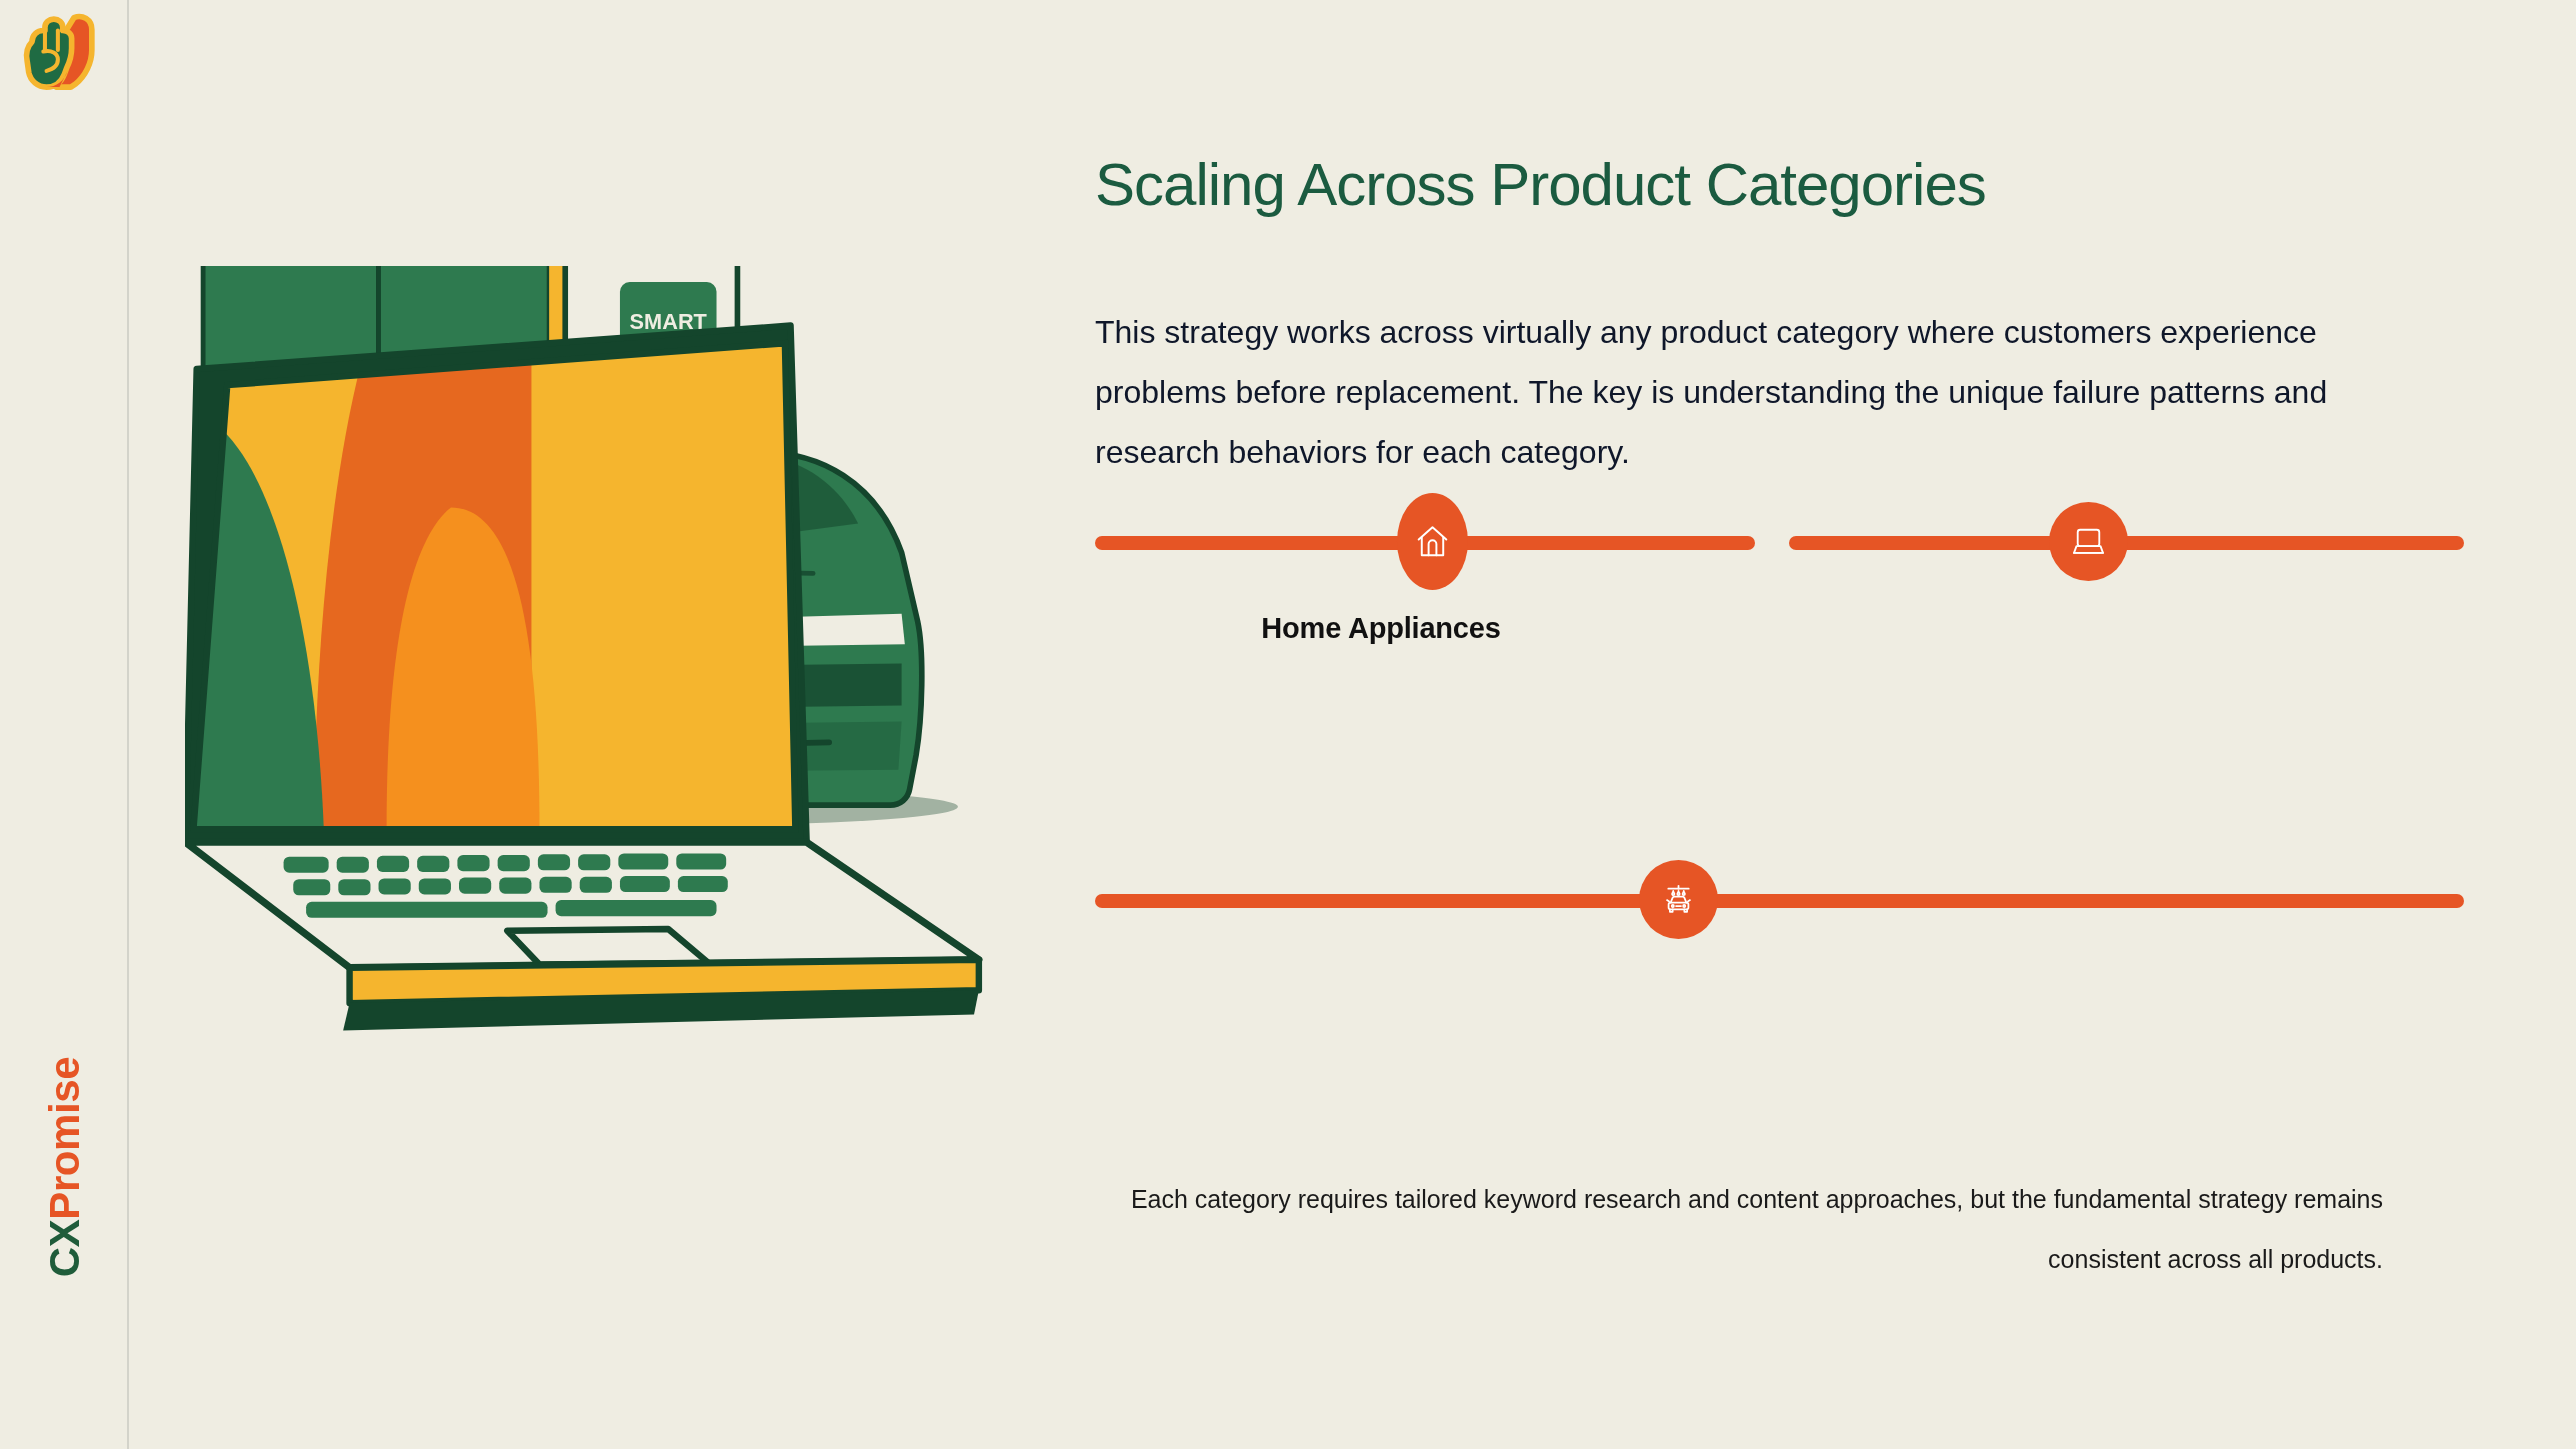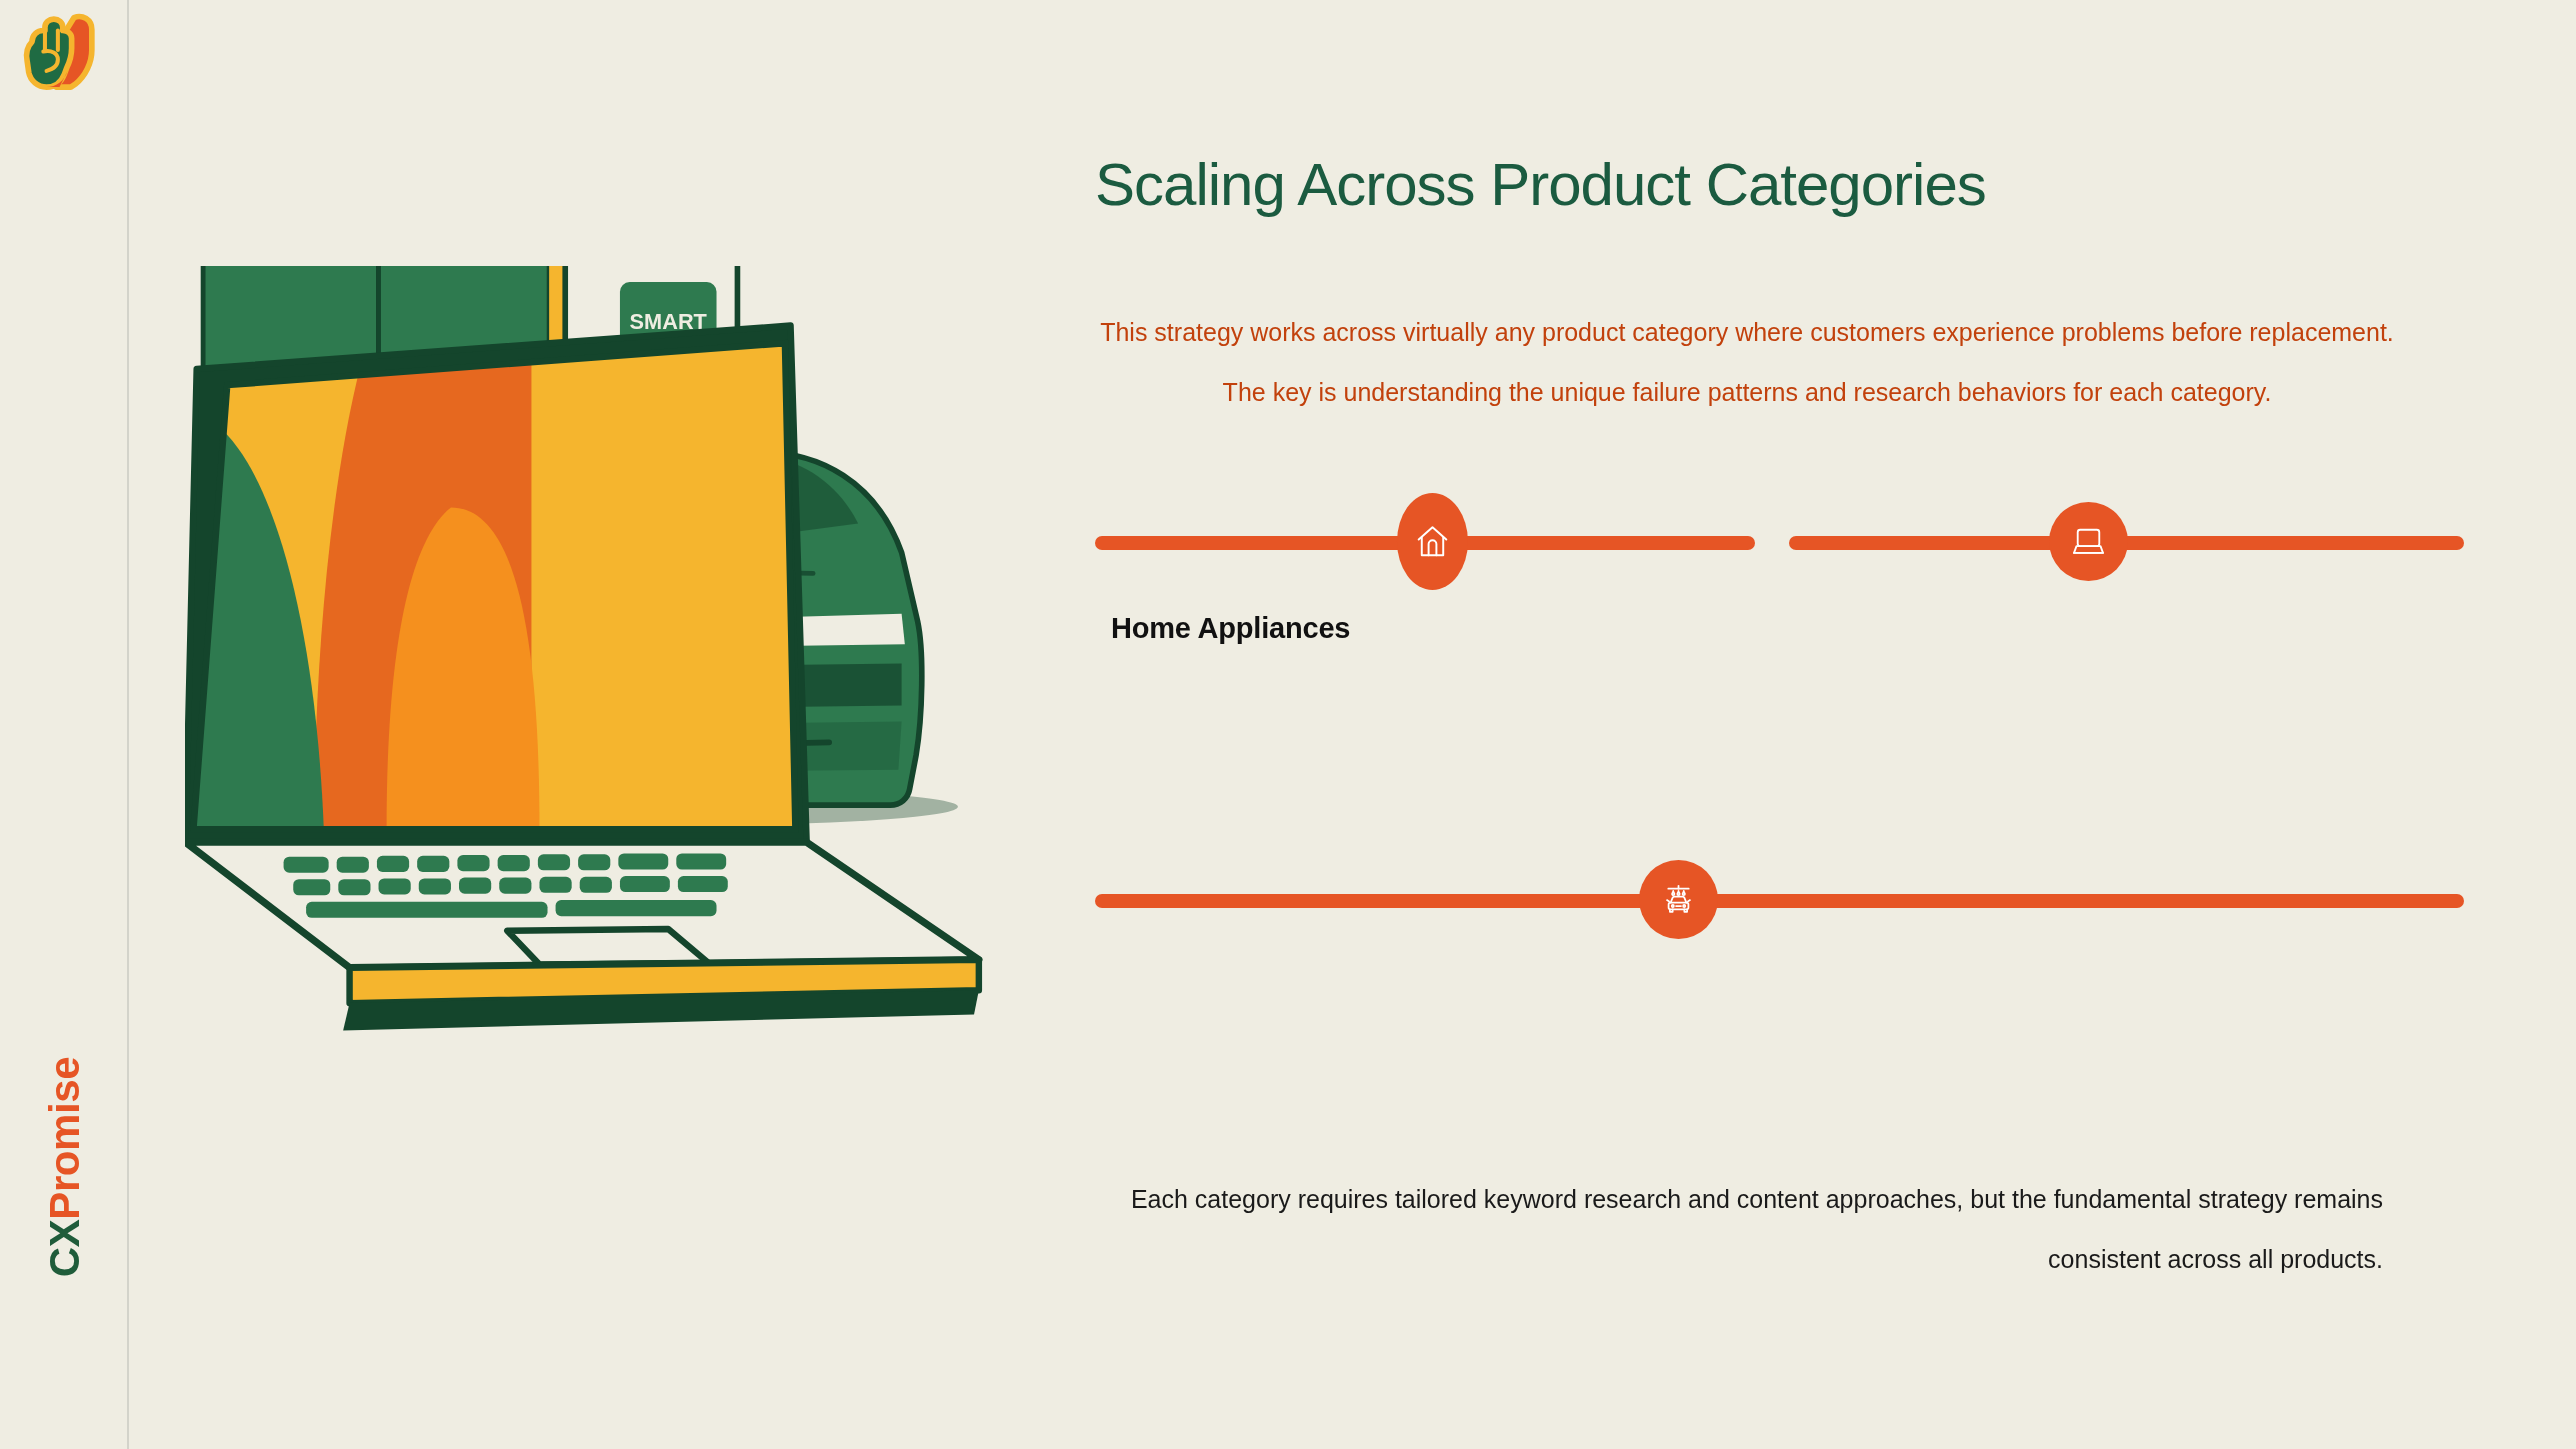--- a/index.html
+++ b/index.html
@@ -63,24 +63,23 @@
     font-size: 60px;
     font-weight: 400;
     color: #1B5B40;
     letter-spacing: -1px;
     line-height: 1.0;
     white-space: nowrap;
   }
   .intro {
     position: absolute; left: 0; top: 302px;
     width: 1304px;
-    font-size: 25px;
+    font-size: 32px;
     line-height: 60px;
-    color: #c2410c;
-    text-align: center;
+    color: #0f172a;
   }
 
   
   .bar-row { position: absolute; left: 0; width: 1369px; }
   .bar-row.row1 { top: 493px; height: 97px; }
   .bar-row.row2 { top: 851px; height: 97px; }
 
   .bar-track {
     position: absolute;
     top: 43px;
@@ -120,21 +119,21 @@
     letter-spacing: -0.2px;
     white-space: nowrap;
   }
   .cat-desc {
     margin-top: 14.5px;
     margin-left: 16px;
     font-size: 23px;
     line-height: 60px;
     color: #1a1a1a;
   }
-  .cat-home { left: 16px;   top: 612px; width: 564px; }
+  .cat-home { left: 4px;   top: 612px; width: 564px; text-align: center; }
   .cat-auto { left: 16px;   top: 976px; width: 1127px; }
   #cat-electronics { left: 362px; }
 
   .outro {
     position: absolute; left: 0; top: 1169px;
     width: 1288px;
     font-size: 25px;
     line-height: 60px;
     color: #1a1a1a;
     text-align: right;

